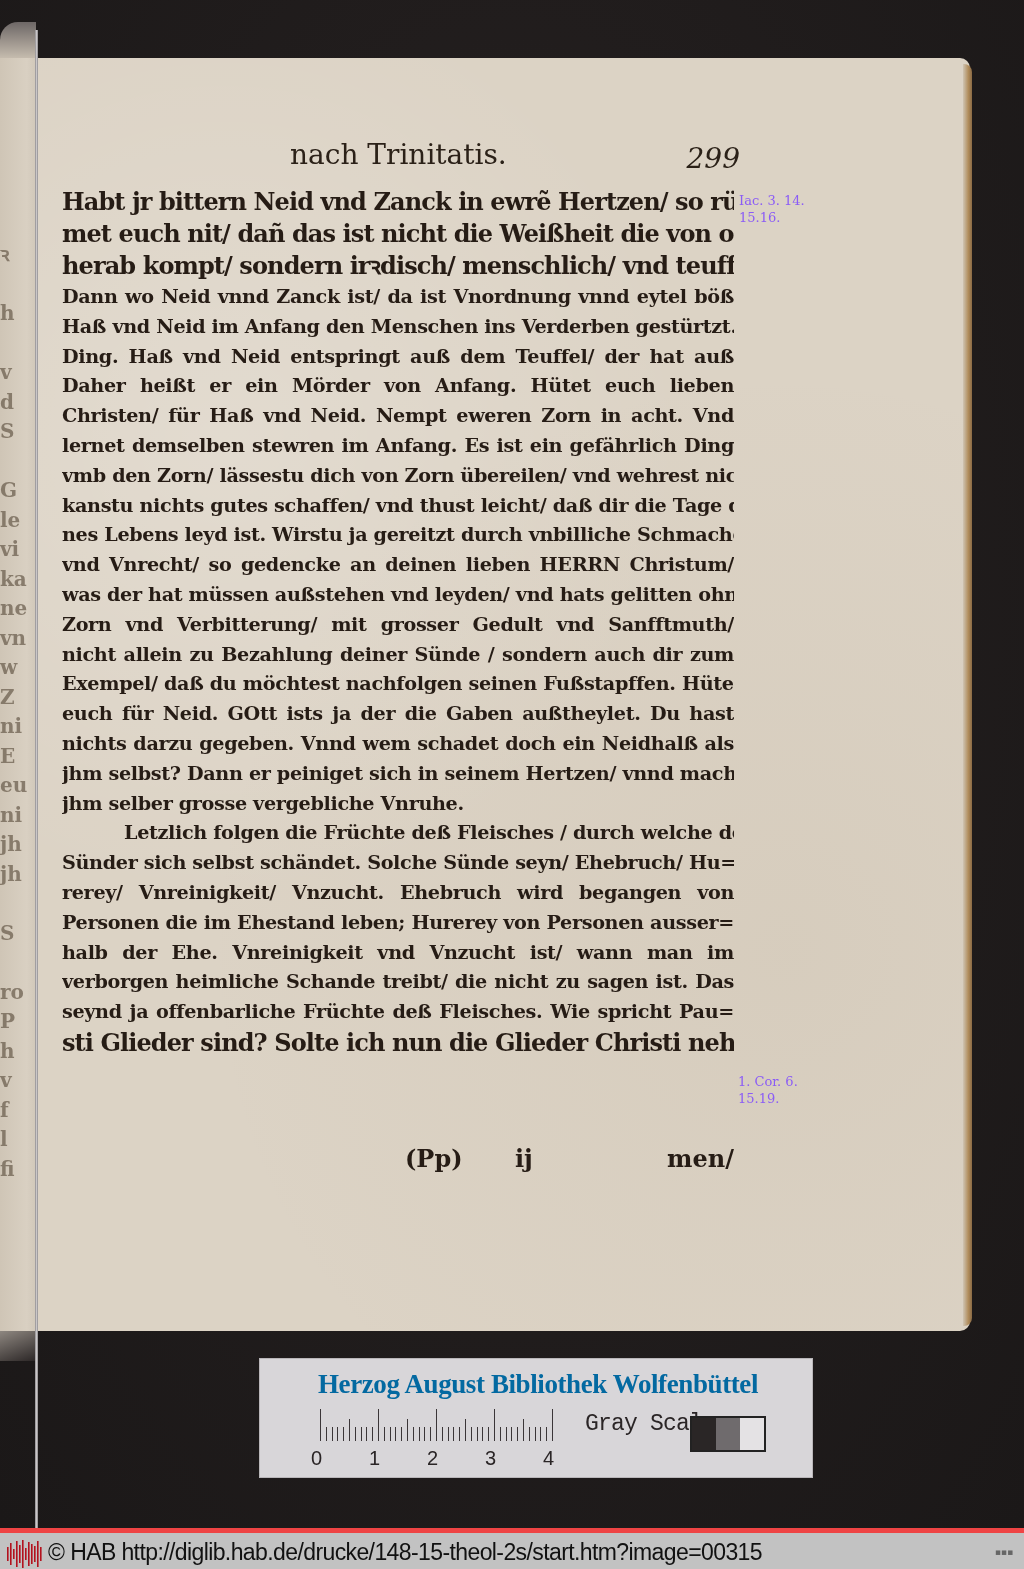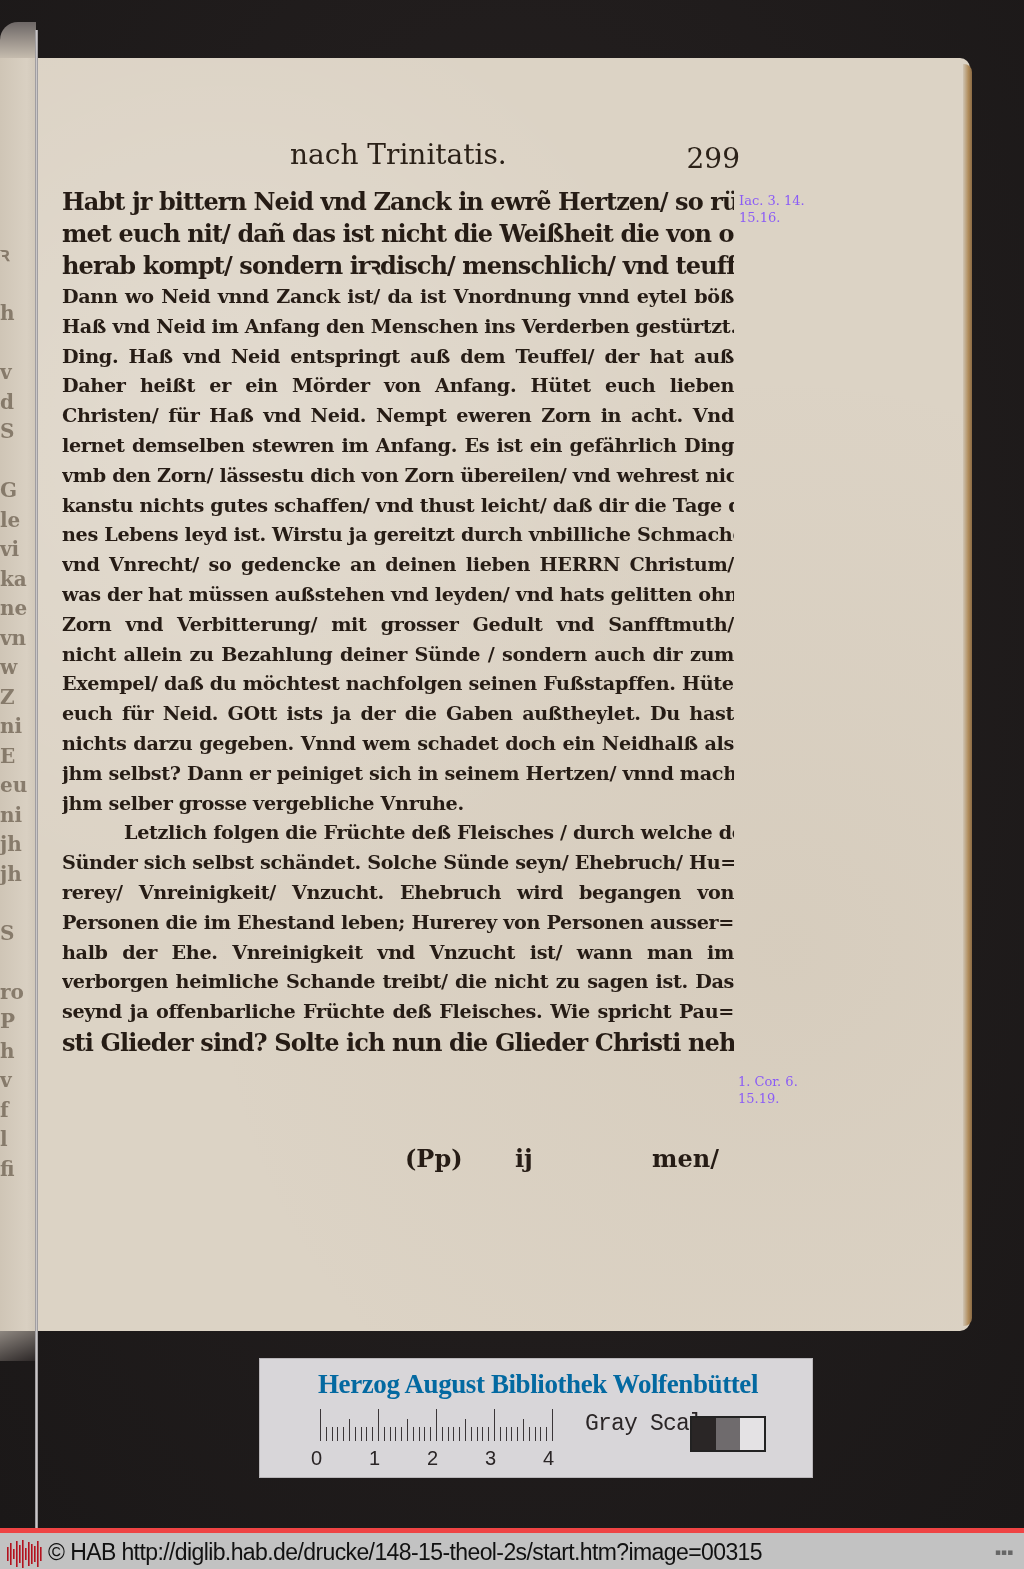--- a/index.html
+++ b/index.html
@@ -52,42 +52,42 @@
   }
   .running-head {
     position: absolute; left: 290px; top: 138px; width: 450px; height: 40px;
   }
   .running-head .title {
     position: absolute; left: 0; top: 0;
     font-family: "DejaVu Serif", serif; font-size: 28px; color: #2b2118;
   }
   .running-head .folio {
     position: absolute; right: 0; top: 4px;
-    font-family: "DejaVu Serif", serif; font-size: 28px; color: #2b2118;
+    font-family: "DejaVu Serif", serif; font-size: 28px; color: #2b2118; font-style: italic;
   }
   .body-text {
     position: absolute; left: 62px; top: 186px; width: 672px;
     color: #261c15;
     font-family: "DejaVu Serif", serif; font-weight: bold;
   }
   .line {
     display: block; white-space: nowrap; overflow: hidden;
     text-align: justify; text-align-last: justify;
     height: 29.8px; line-height: 29.8px; font-size: 19.2px; letter-spacing: -0.35px;
   }
   .line.big { font-size: 24px; height: 32px; line-height: 32px; letter-spacing: -0.9px; }
   .line.indent { padding-left: 62px; }
   .line.short { text-align-last: left; }
   .catchline {
     position: absolute; left: 405px; top: 1144px; width: 330px; height: 36px;
     font-family: "DejaVu Serif", serif; font-weight: bold; font-size: 24px; color: #261c15;
   }
   .catchline .sig { position: absolute; left: 0; top: 0; }
   .catchline .sig2 { position: absolute; left: 110px; top: 0; }
-  .catchline .catchword { position: absolute; right: 16px; top: 0; }
+  .catchline .catchword { position: absolute; right: 1px; top: 0; }
   .marginal {
     position: absolute; font-family: "DejaVu Serif", serif; font-size: 13px;
     color: #8b5cf6; line-height: 17px; white-space: pre;
   }
   
   .target-card {
     position: absolute; left: 259px; top: 1358px; width: 552px; height: 118px;
     background: #d8d6d9; border: 1px solid #b9b6b9;
   }
   .target-card .lib-name {

